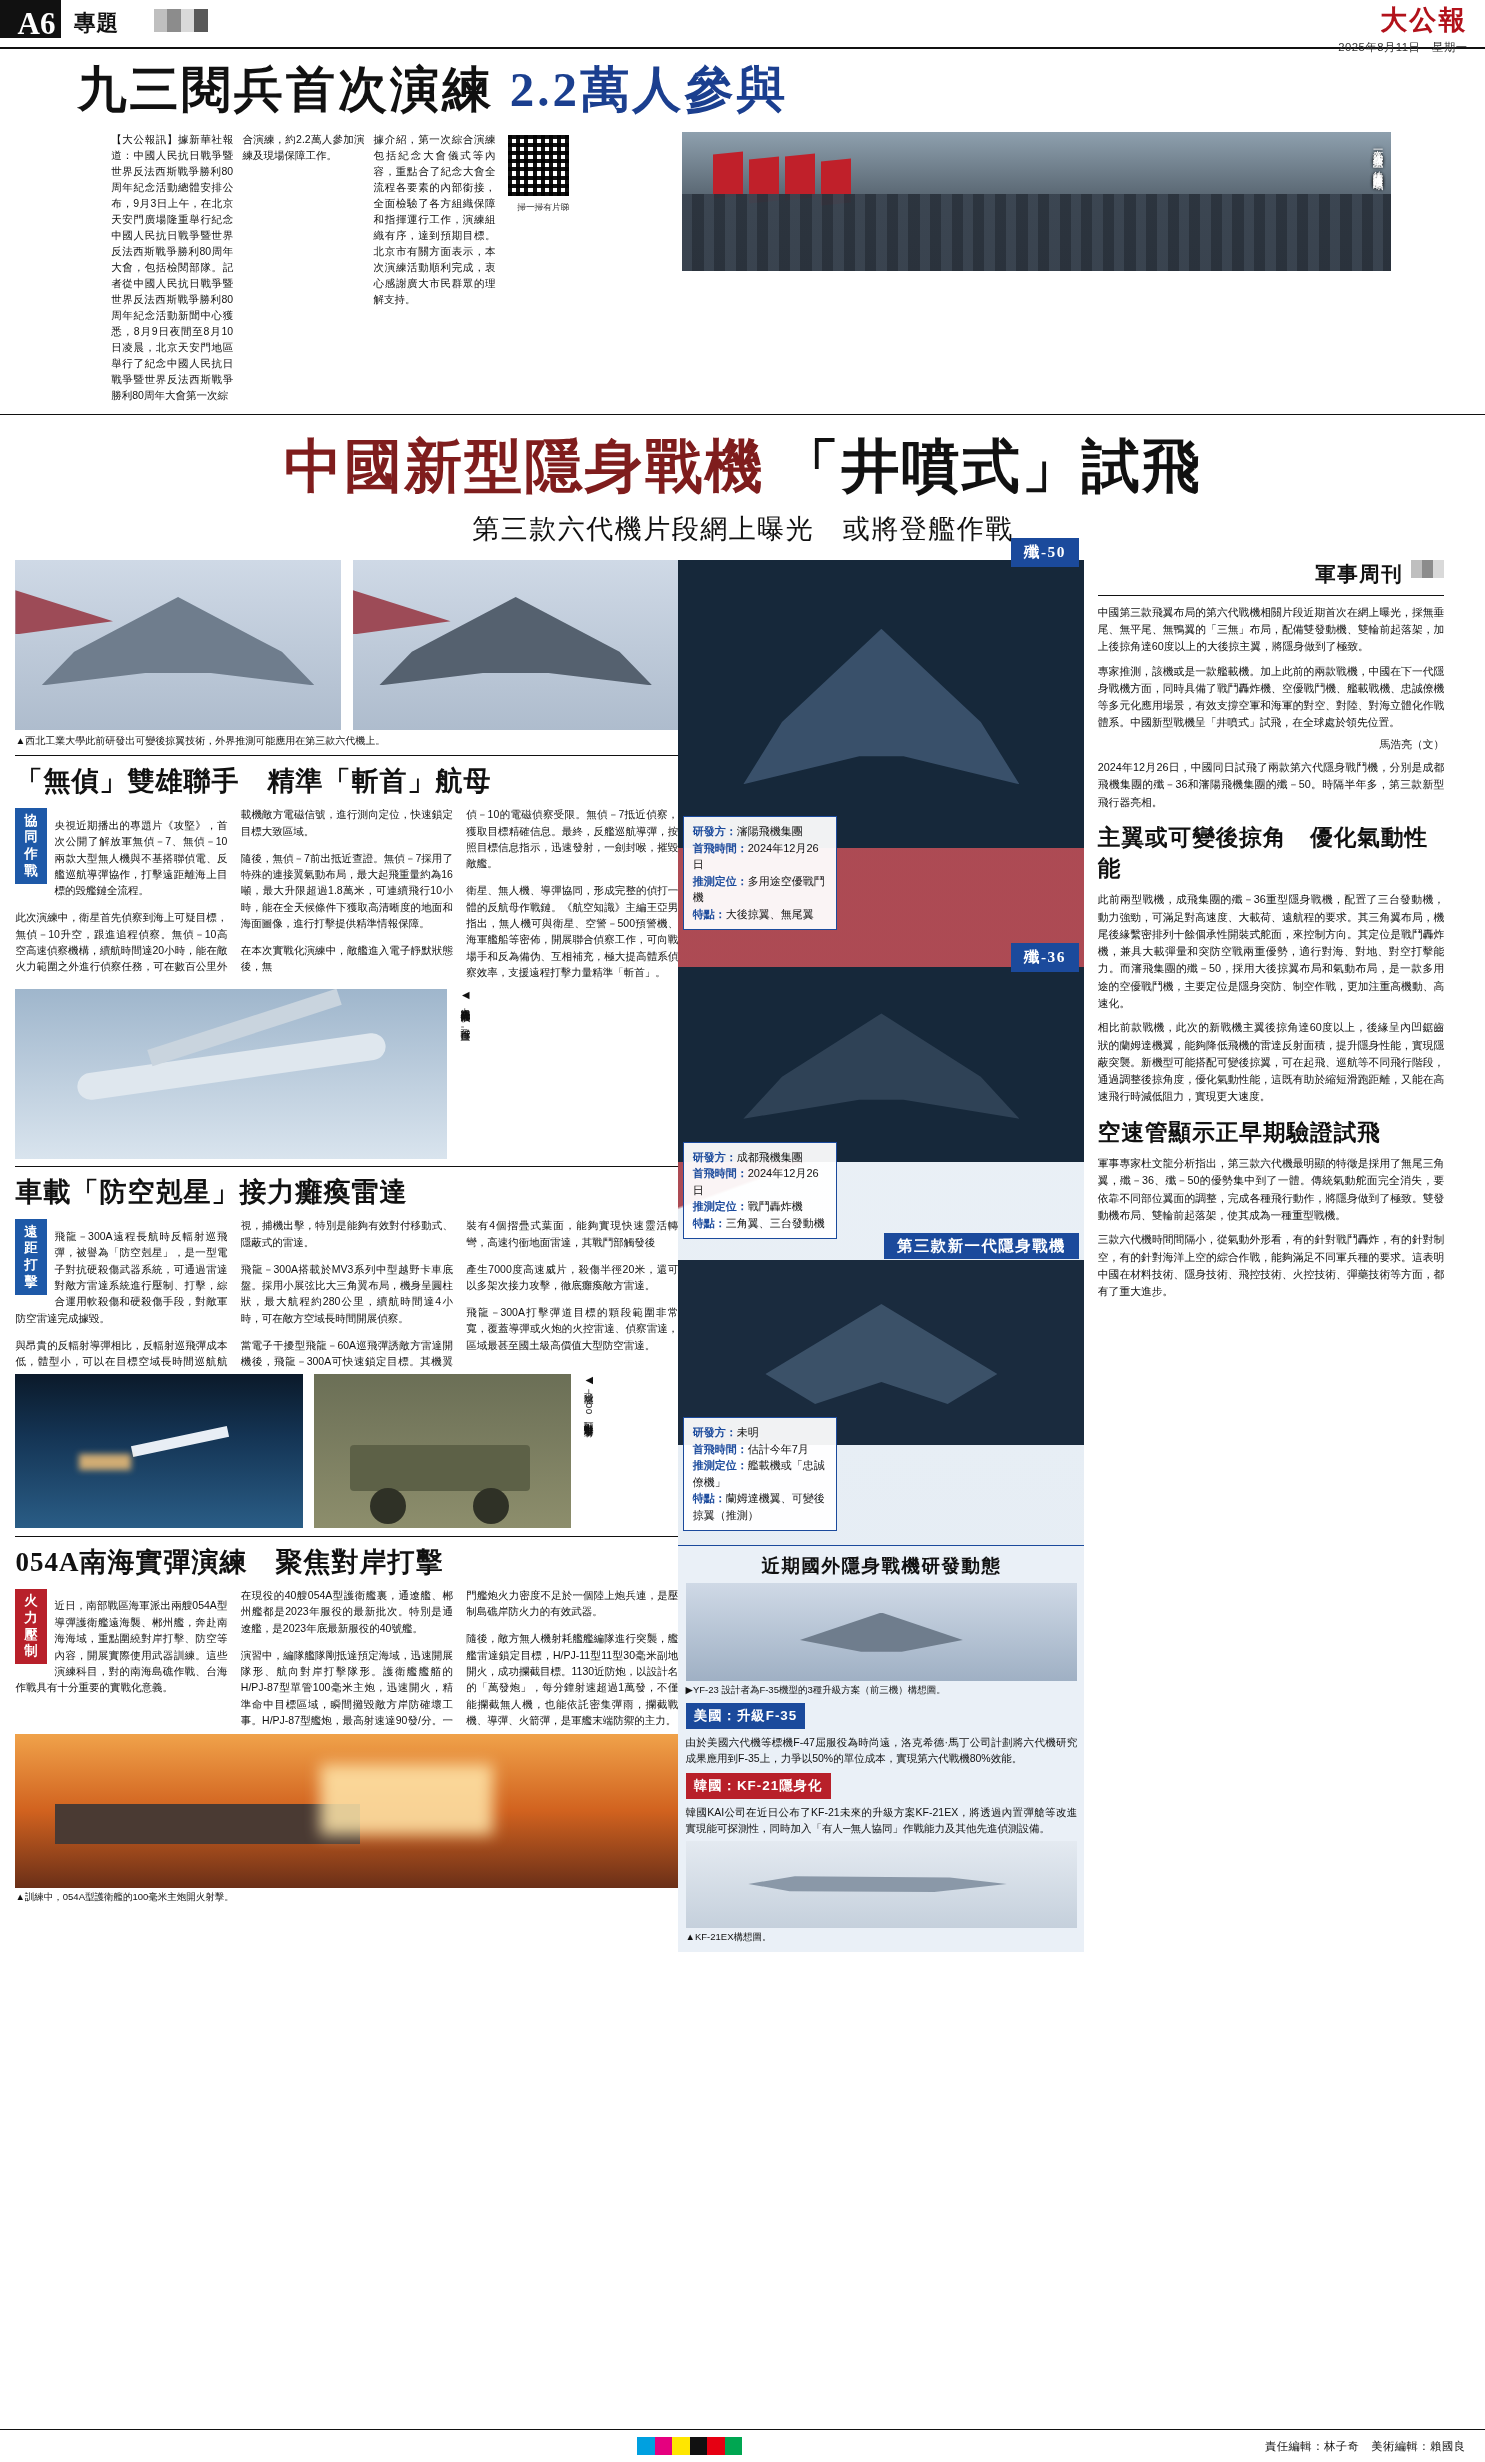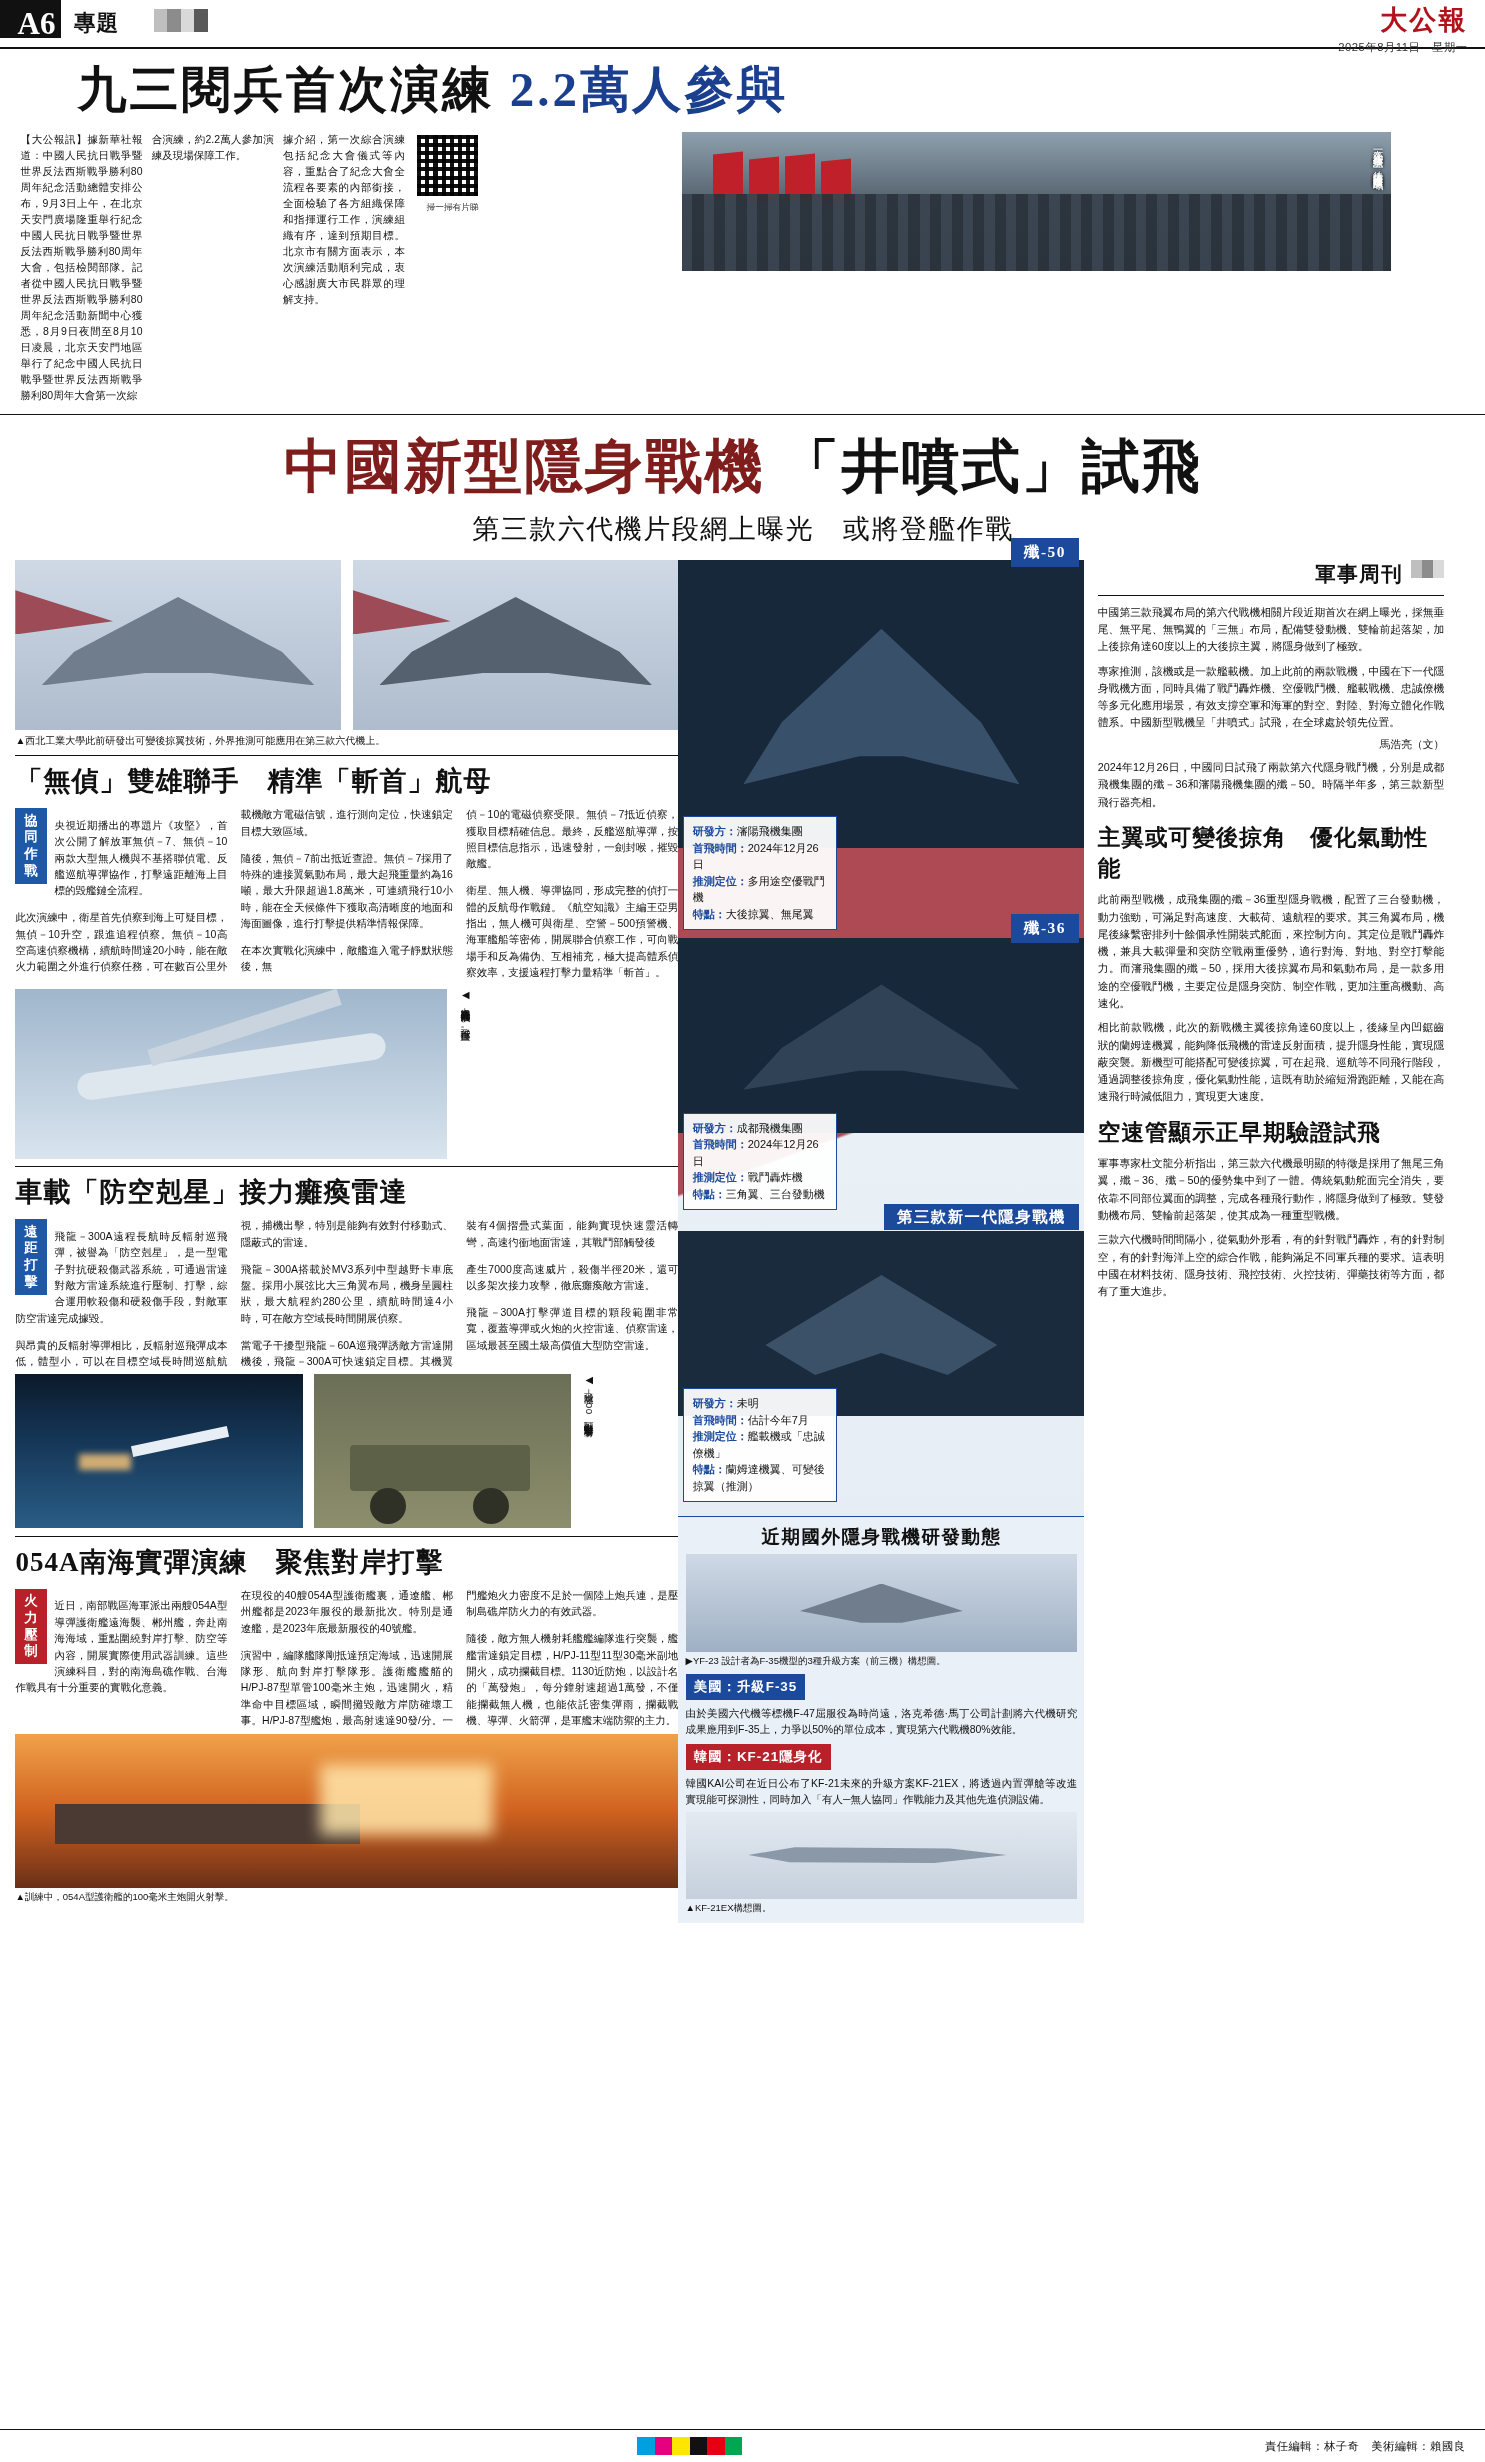--- a/index.html
+++ b/index.html
@@ -21,21 +21,21 @@
   .topbar .swatches i { display:block; width:13.4px; height:22.6px; }
   .masthead { position:absolute; right:18.5px; top:2.1px; text-align:right; }
   .masthead .logo { font-size:27px; font-weight:bold; color:#b2121b; font-family:"Liberation Serif", serif; letter-spacing:2.1px; }
   .masthead .date { font-size:11.3px; color:#333; margin-top:2.1px; letter-spacing:0.5px; }
 
   
   .h1wrap { position:relative; padding: 8.2px 20.5px 0 20.5px; }
   .h1title { font-family:"Liberation Serif", serif; font-weight:bold; font-size:49px; letter-spacing:3.1px; color:#111; text-align:left; margin-left:57px; }
   .h1title .accent { color:#1b3f8f; }
   .lead-area { display:flex; gap:9.2px; margin-top:9.2px; }
-  .lead-cols { display:flex; gap:9.2px; width:652px; }
+  .lead-cols { display:flex; gap:9.2px; width:652px;justify-content:center; }
   .lead-col { width:122px; font-size:10.5px; line-height:1.52; text-align:justify; color:#111; }
   .qrbox { width:77px; text-align:center; }
   .qr { width:67px; height:67px; background:
       repeating-linear-gradient(0deg,#111 0 4.1px,#fff 4.1px 8.2px),
       repeating-linear-gradient(90deg,#111 0 4.1px,transparent 4.1px 8.2px);
       background-blend-mode: multiply; border:3.1px solid #fff; outline:1px solid #fff;}
   .qrcap { font-size:8.7px; margin-top:3.1px; color:#333; }
   .topphoto { position:relative; width:709px; height:139px; background:linear-gradient(180deg,#6a7683 0%,#3c4652 45%,#2a3038 100%); overflow:hidden; }
   .topphoto .sky { position:absolute; inset:0; background:linear-gradient(180deg,#8ea0ae,#4a5661 60%,#2c333b); }
   .topphoto .flags { position:absolute; left:31px; top:20.5px; width:154px; height:92px; }
@@ -267,21 +267,21 @@
           </div>
           <div class="label-pill" style="right:5.1px;top:-21.6px">殲-50</div>
           <div class="specbox" style="left:5.1px;bottom:-82px;width:154px">
             <div><span class="k">研發方：</span><span>瀋陽飛機集團</span></div>
             <div><span class="k">首飛時間：</span><span>2024年12月26日</span></div>
             <div><span class="k">推測定位：</span><span>多用途空優戰鬥機</span></div>
             <div><span class="k">特點：</span><span>大後掠翼、無尾翼</span></div>
           </div>
         </div>
 
-        <div class="plane-card" style="height:195px;margin-top:90px">
+        <div class="plane-card" style="height:195px;margin-top:119px">
           <div class="plane-img">
             <div class="plane-shape" style="background:#2f4256"></div>
           </div>
           <div class="label-pill" style="right:5.1px;top:-23.6px">殲-36</div>
           <div class="specbox" style="left:5.1px;bottom:-77px;width:154px">
             <div><span class="k">研發方：</span><span>成都飛機集團</span></div>
             <div><span class="k">首飛時間：</span><span>2024年12月26日</span></div>
             <div><span class="k">推測定位：</span><span>戰鬥轟炸機</span></div>
             <div><span class="k">特點：</span><span>三角翼、三台發動機</span></div>
           </div>

